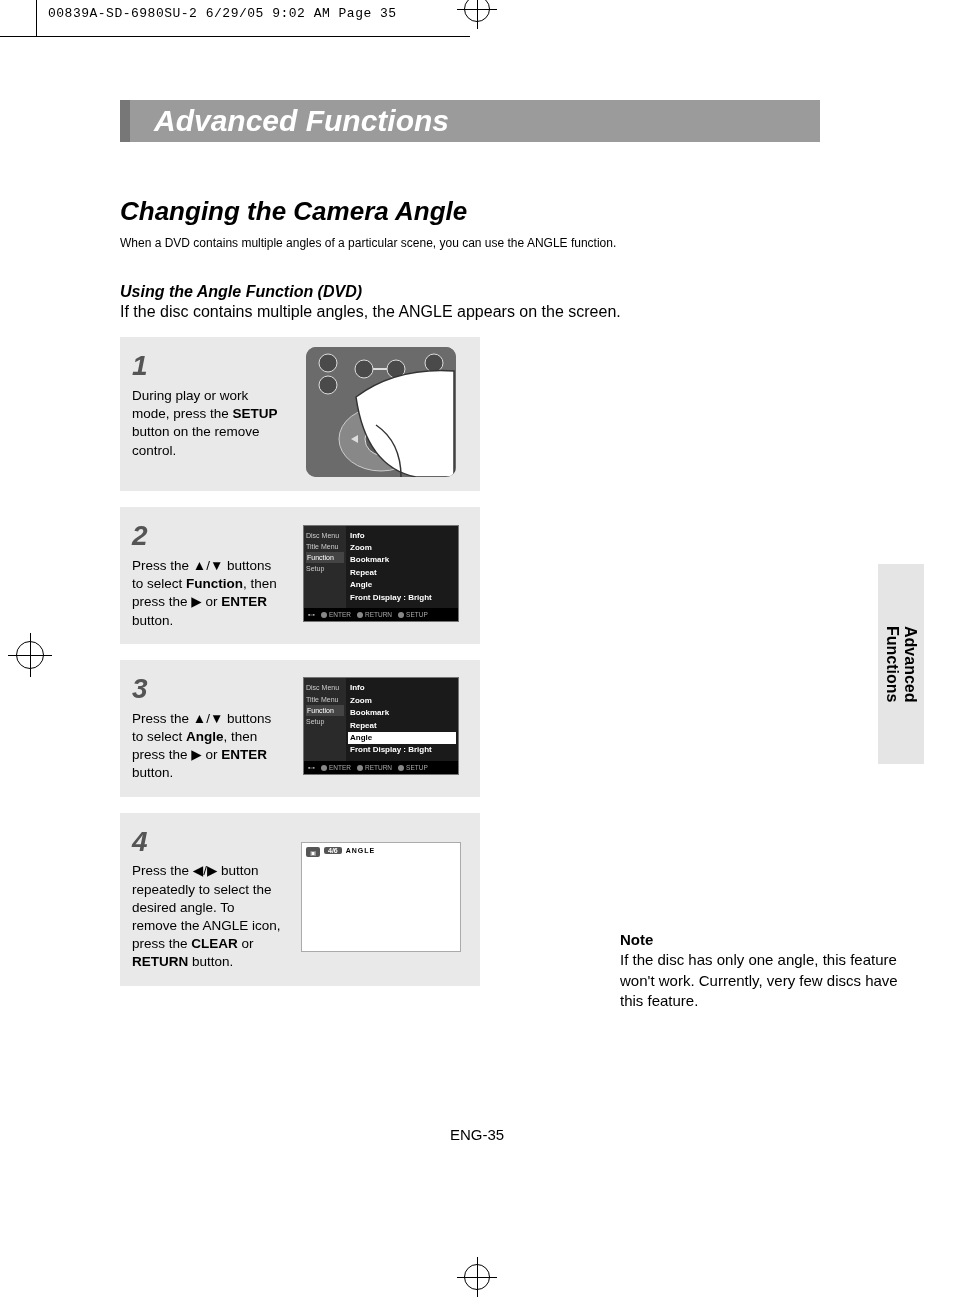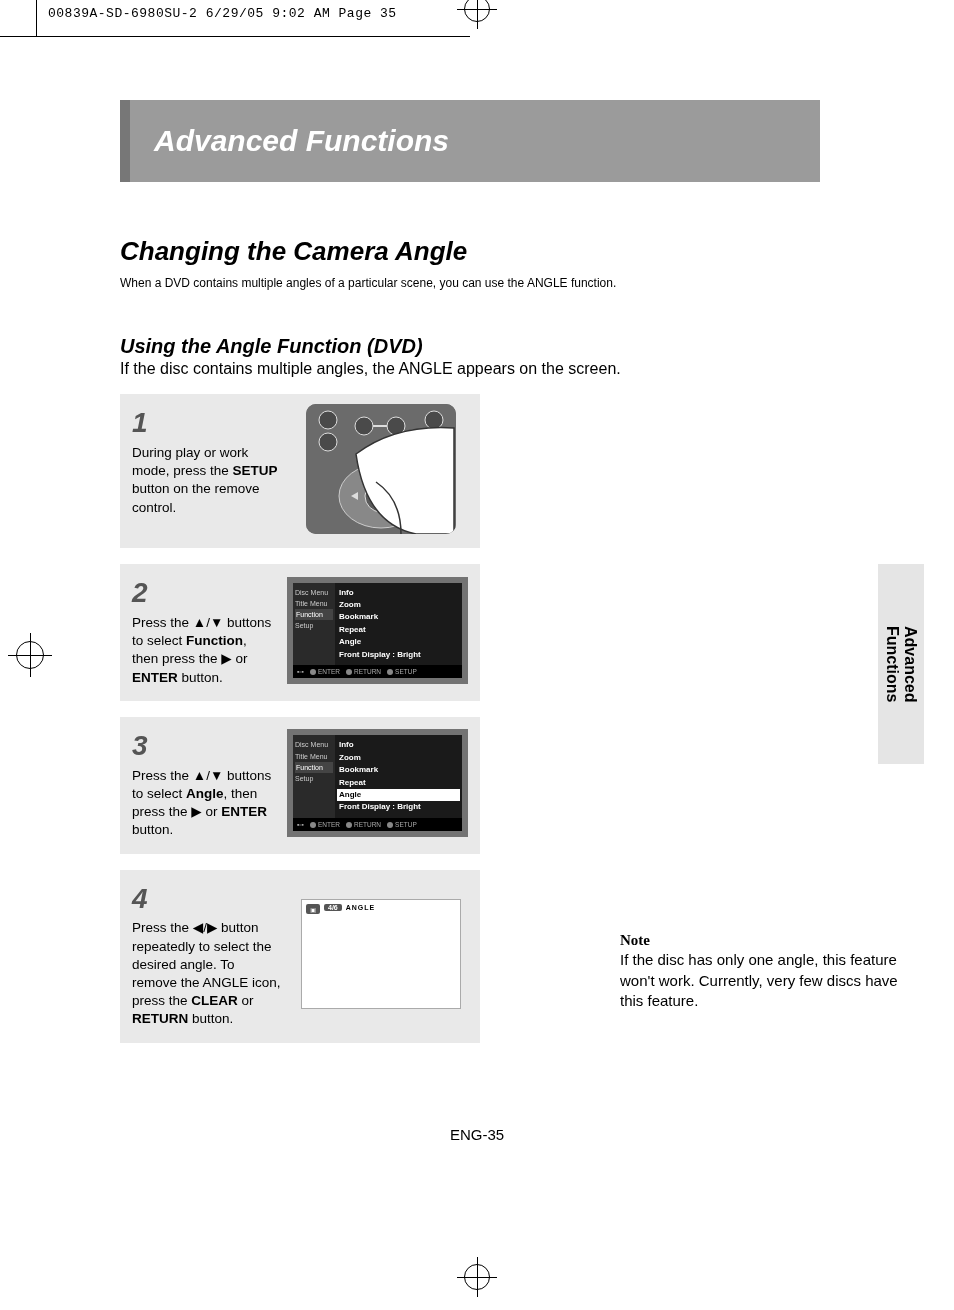--- a/index.html
+++ b/index.html
@@ -35,41 +35,41 @@
   }
   .page {
     position: absolute;
     left: 120px; top: 100px; width: 700px;
   }
   .banner {
     background: #9b9b9b;
     color: #fff;
     font-size: 30px;
     font-weight: bold;
-    padding: 24px 24px;
+    padding: 4px 24px;
     border-left: 10px solid #777;
     font-style: italic;
   }
   .h2 {
     font-size: 26px;
     font-weight: bold;
     font-style: italic;
     margin-top: 54px;
   }
   .body {
     font-size: 12px;
     margin-top: 8px;
     line-height: 1.35;
     max-width: 620px;
   }
   .h3 {
-    font-size: 20px;
+    font-size: 16px;
     font-weight: bold;
     font-style: italic;
-    margin-top: 44px;
+    margin-top: 32px;
   }
   .sub {
     font-size: 16px;
     margin-top: 2px;
   }
   .step {
     background: #e9e9e9;
     width: 360px;
     margin-top: 16px;
     padding: 10px 12px 14px 12px;
@@ -87,23 +87,23 @@
   .step .imgcol { flex: 1; display:flex; align-items:center; justify-content:center; }
   .remote-box {
     background: #6b6b6b;
     width: 150px; height: 130px;
     border-radius: 10px;
     position: relative;
     overflow:hidden;
   }
   .remote-box svg { width:100%; height:100%; }
   .osd {
-    width: 181px;
+    width: 156px;
     background: #1a1a1a;
-    border: 6px solid #737373;
+    border: 1px solid #737373;
     font-size: 8px;
     color: #fff;
   }
   .osd-body { display:flex; }
   .osd-side { width: 42px; background:#2a2a2a; padding:4px 2px; font-size:7px; line-height:1.6; }
   .osd-side div { color:#ccc; }
   .osd-side .hl { color:#fff; background:#444; padding:0 1px; }
   .osd-main { flex:1; padding:4px 4px; }
   .osd-main div { line-height:1.55; font-weight:bold; }
   .osd-main .sel { background:#fff; color:#000; padding:0 2px; margin:0 -2px; }
@@ -117,21 +117,21 @@
   .angle-line .val { background:#555; color:#fff; padding:0 4px; border-radius:2px; font-weight:bold; }
   .angle-line .lab { font-weight:bold; letter-spacing:1px; }
 
   .note {
     position: absolute;
     left: 500px; top: 830px;
     width: 300px;
     font-size: 15px;
     line-height: 1.35;
   }
-  .note .nh { font-weight:bold;font-family:Liberation Serif, serif; }
+  .note .nh { font-weight:bold; }
   .side-tab {
     position:absolute;
     right: 30px; top: 564px;
     width: 46px; height: 200px;
     background:#e5e5e5;
     display:flex; align-items:center; justify-content:center;
   }
   .side-tab span {
     writing-mode: vertical-rl;
     font-weight:bold;

